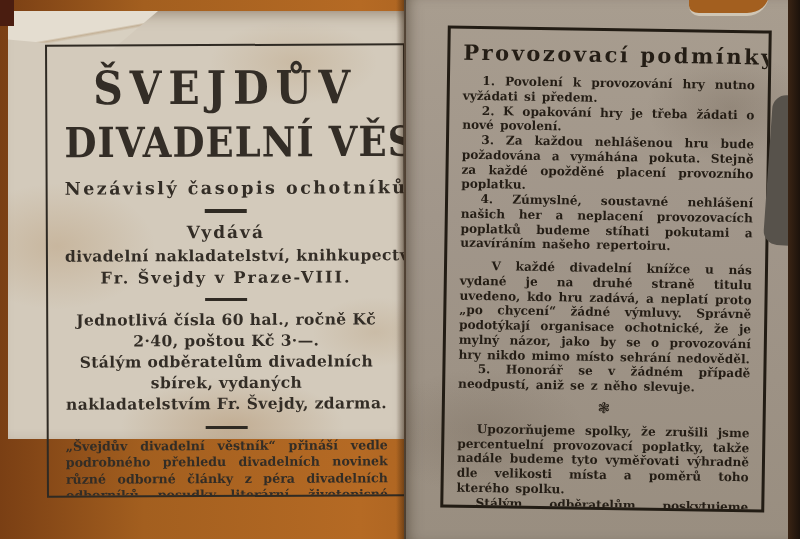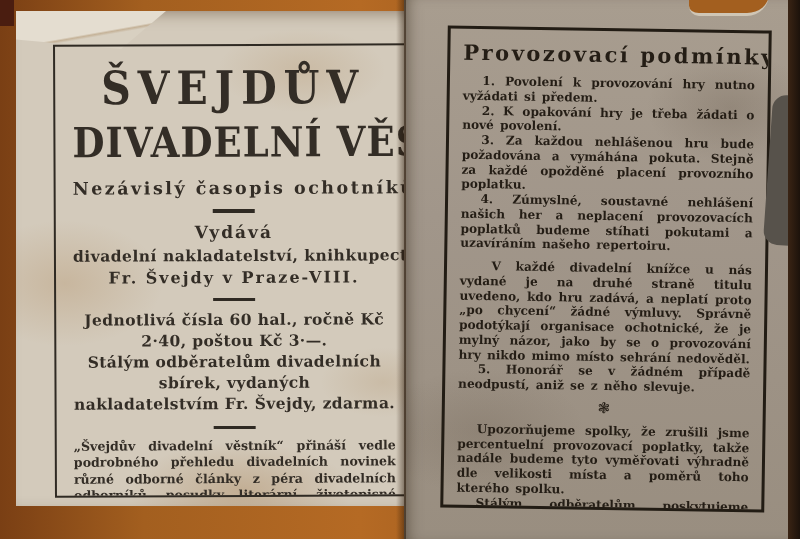--- a/index.html
+++ b/index.html
@@ -8,21 +8,21 @@
   }
   *{margin:0;padding:0;box-sizing:border-box;}
   html,body{width:800px;height:539px;overflow:hidden;}
   body{
     font-family:"DejaVu Serif","Liberation Serif",serif;
     background:linear-gradient(90deg,#7a3f14 0%,var(--wood) 18%,#b56a24 45%,#9c581d 70%,#7c4012 100%);
     position:relative;
   }
   
   .left-page{
-    position:absolute;left:16px;top:11px;width:408px;height:495px;
+    position:absolute;left:8px;top:11px;width:408px;height:428px;
     background:
       radial-gradient(ellipse 140px 90px at 12% 55%,rgba(160,112,56,.22),transparent 70%),
       radial-gradient(ellipse 160px 70px at 55% 97%,rgba(150,100,45,.28),transparent 70%),
       radial-gradient(ellipse 120px 60px at 70% 12%,rgba(160,115,60,.18),transparent 70%),
       radial-gradient(ellipse 90px 50px at 90% 75%,rgba(150,105,50,.15),transparent 70%),
       var(--left-paper);
     box-shadow:inset -14px 0 18px -10px rgba(60,35,10,.45), inset 0 14px 16px -12px rgba(60,35,10,.35);
   }
   .corner-fold{
     position:absolute;left:0;top:0;width:150px;height:38px;

